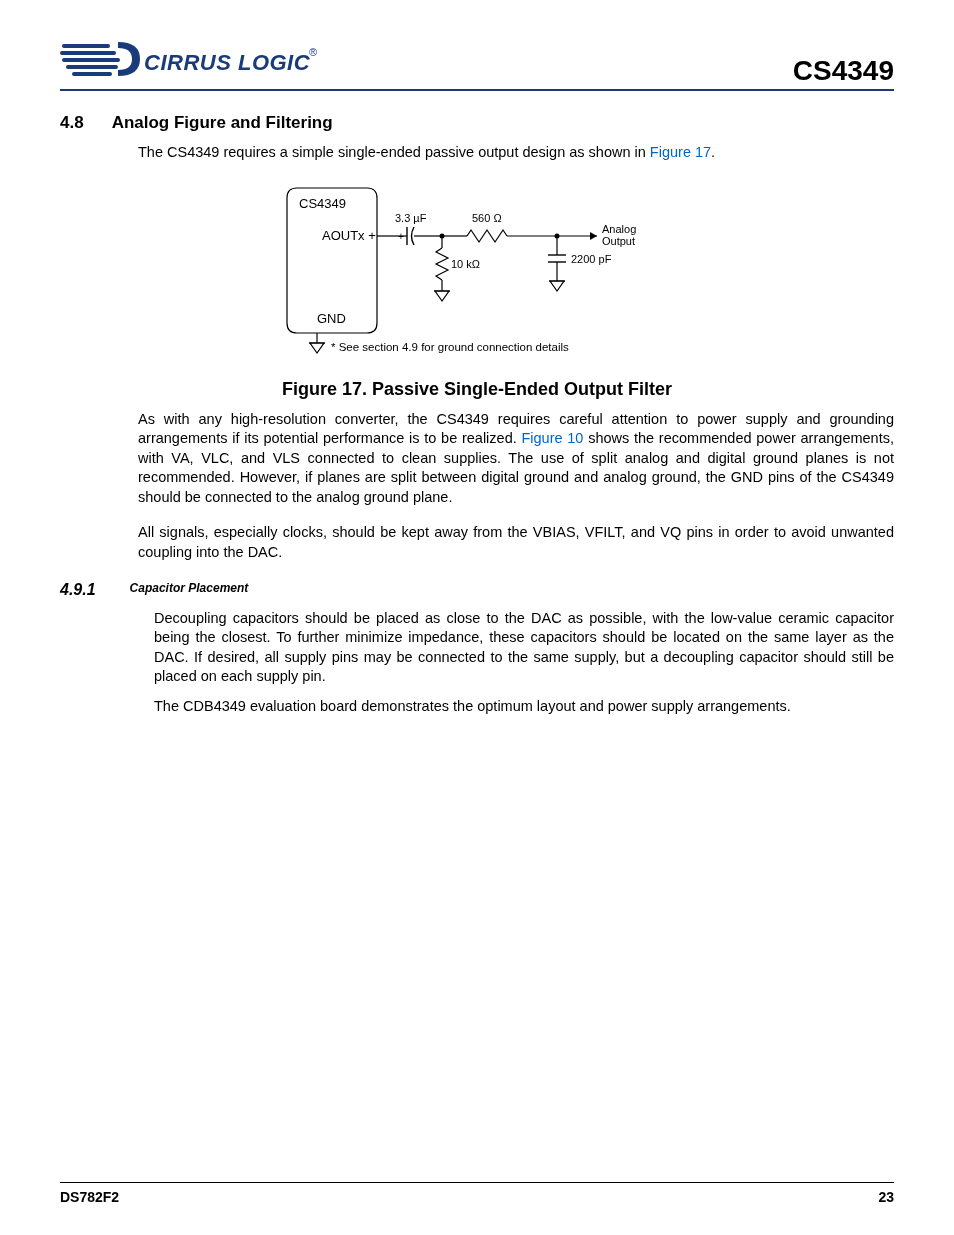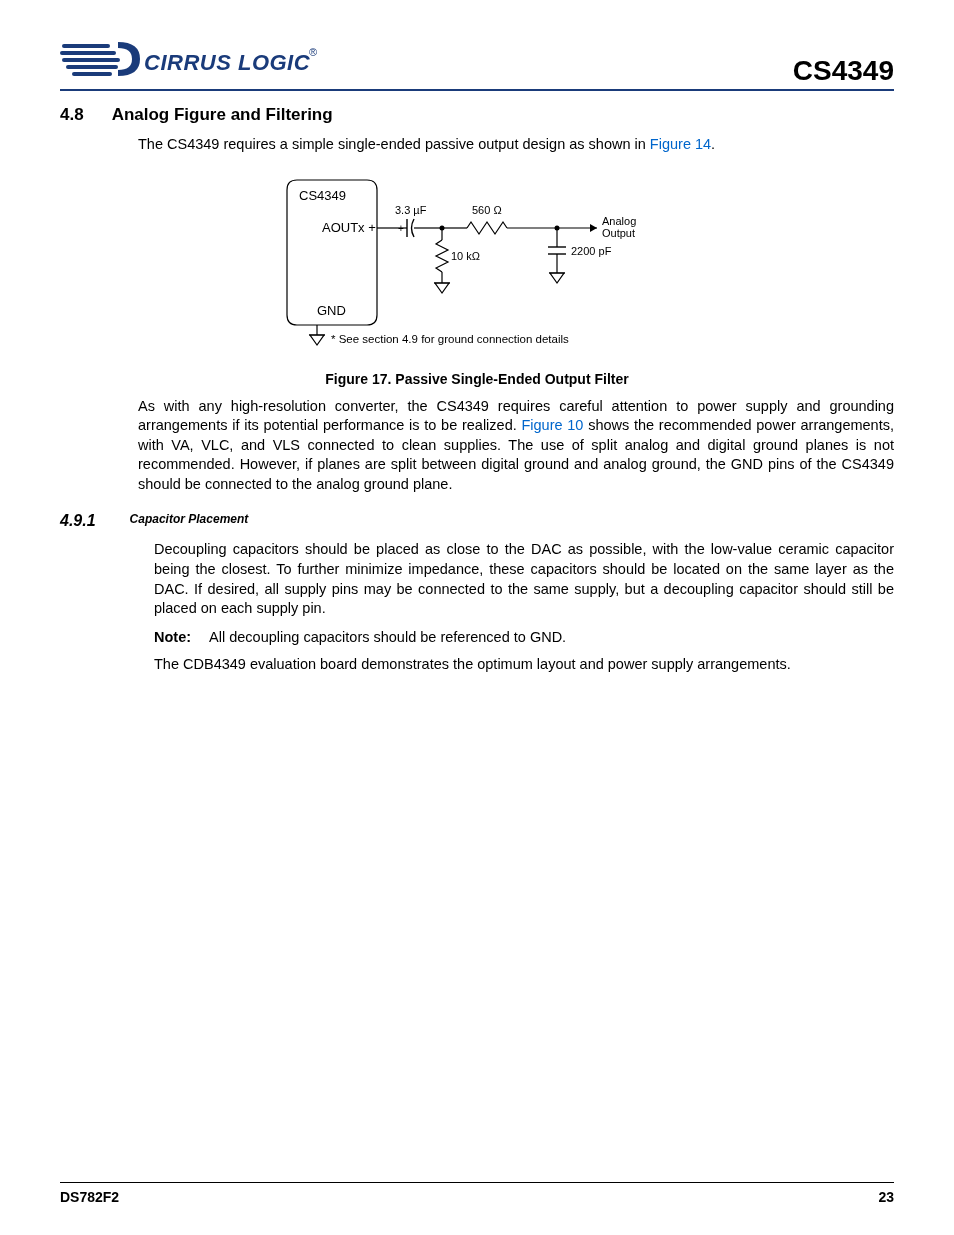--- a/index.html
+++ b/index.html
@@ -37,21 +37,21 @@
     font-size: 28px;
     font-weight: bold;
     color: #000;
   }
   .content {
     flex: 1;
   }
   .section-row {
     display: flex;
     gap: 28px;
-    margin-top: 6px;
+    margin-top: 14px;
   }
   .section-num {
     font-size: 17px;
     font-weight: bold;
     color: #000;
     white-space: nowrap;
   }
   .section-title {
     font-size: 17px;
     font-weight: bold;
@@ -89,21 +89,21 @@
   }
   .link {
     color: #0066cc;
   }
   .figure-area {
     margin: 20px auto 10px auto;
     width: 420px;
   }
   .figure-caption {
     text-align: center;
-    font-size: 14px;
+    font-size: 18px;
     font-weight: bold;
     margin-top: 12px;
   }
   .footer {
     display: flex;
     justify-content: space-between;
     border-top: 1px solid #000;
     padding-top: 6px;
     font-size: 14px;
     font-weight: bold;
@@ -145,21 +145,21 @@
     <div class="product-id">CS4349</div>
   </div>
 
   <div class="content">
 
     <div class="section-row">
       <div class="section-num">4.8</div>
       <div class="section-title">Analog Figure and Filtering</div>
     </div>
     <div class="body-text">
-      <span>The CS4349 requires a simple single-ended passive output design as shown in </span><span class="link">Figure 14</span><span>.</span>
+      <span>The CS4349 requires a simple single-ended passive output design as shown in </span><span class="link">Figure 17</span><span>.</span>
     </div>
 
     <div class="figure-area">
       <svg width="420" height="180" viewBox="0 0 420 180">
 
         <path d="M 20 15 Q 20 5 30 5 L 100 5 Q 110 5 110 15 L 110 140 Q 110 150 100 150 L 30 150 Q 20 150 20 140 Z" fill="none" stroke="#000" stroke-width="1.2"></path>
         <text x="32" y="25" font-size="13">CS4349</text>
         <text x="55" y="57" font-size="13">AOUTx +</text>
         <text x="50" y="140" font-size="13">GND</text>
 
@@ -205,30 +205,27 @@
         <line x1="42" y1="160" x2="58" y2="160" stroke="#000" stroke-width="1.2"></line>
         <polygon points="50,170 43,160 57,160" fill="none" stroke="#000" stroke-width="1.2"></polygon>
         <text x="64" y="168" font-size="11.5">* See section 4.9 for ground connection details</text>
       </svg>
       <div class="figure-caption">Figure 17.  Passive Single-Ended Output Filter</div>
     </div>
 
     <div class="body-text">
       <span>As with any high-resolution converter, the CS4349 requires careful attention to power supply and grounding arrangements if its potential performance is to be realized. </span><span class="link">Figure 10</span><span> shows the recommended power arrangements, with VA, VLC, and VLS connected to clean supplies. The use of split analog and digital ground planes is not recommended. However, if planes are split between digital ground and analog ground, the GND pins of the CS4349 should be connected to the analog ground plane.</span>
     </div>
+    <div class="body-text" style="margin-top:16px">All signals, especially clocks, should be kept away from the VBIAS, VFILT, and VQ pins in order to avoid unwanted coupling into the DAC.</div>
 
     <div class="subsection-row">
       <div class="subsection-num">4.9.1</div>
       <div class="subsection-title">Capacitor Placement</div>
     </div>
     <div class="body-text2">Decoupling capacitors should be placed as close to the DAC as possible, with the low-value ceramic capacitor being the closest. To further minimize impedance, these capacitors should be located on the same layer as the DAC. If desired, all supply pins may be connected to the same supply, but a decoupling capacitor should still be placed on each supply pin.</div>
-    <div class="note-row">
-      <span class="note-label">Note:</span>
-      <span>All decoupling capacitors should be referenced to GND.</span>
-    </div>
     <div class="body-text2">The CDB4349 evaluation board demonstrates the optimum layout and power supply arrangements.</div>
   </div>
 
   <div class="footer">
     <span>DS782F2</span>
     <span>23</span>
   </div>
 </div>
 
 </body></html>

